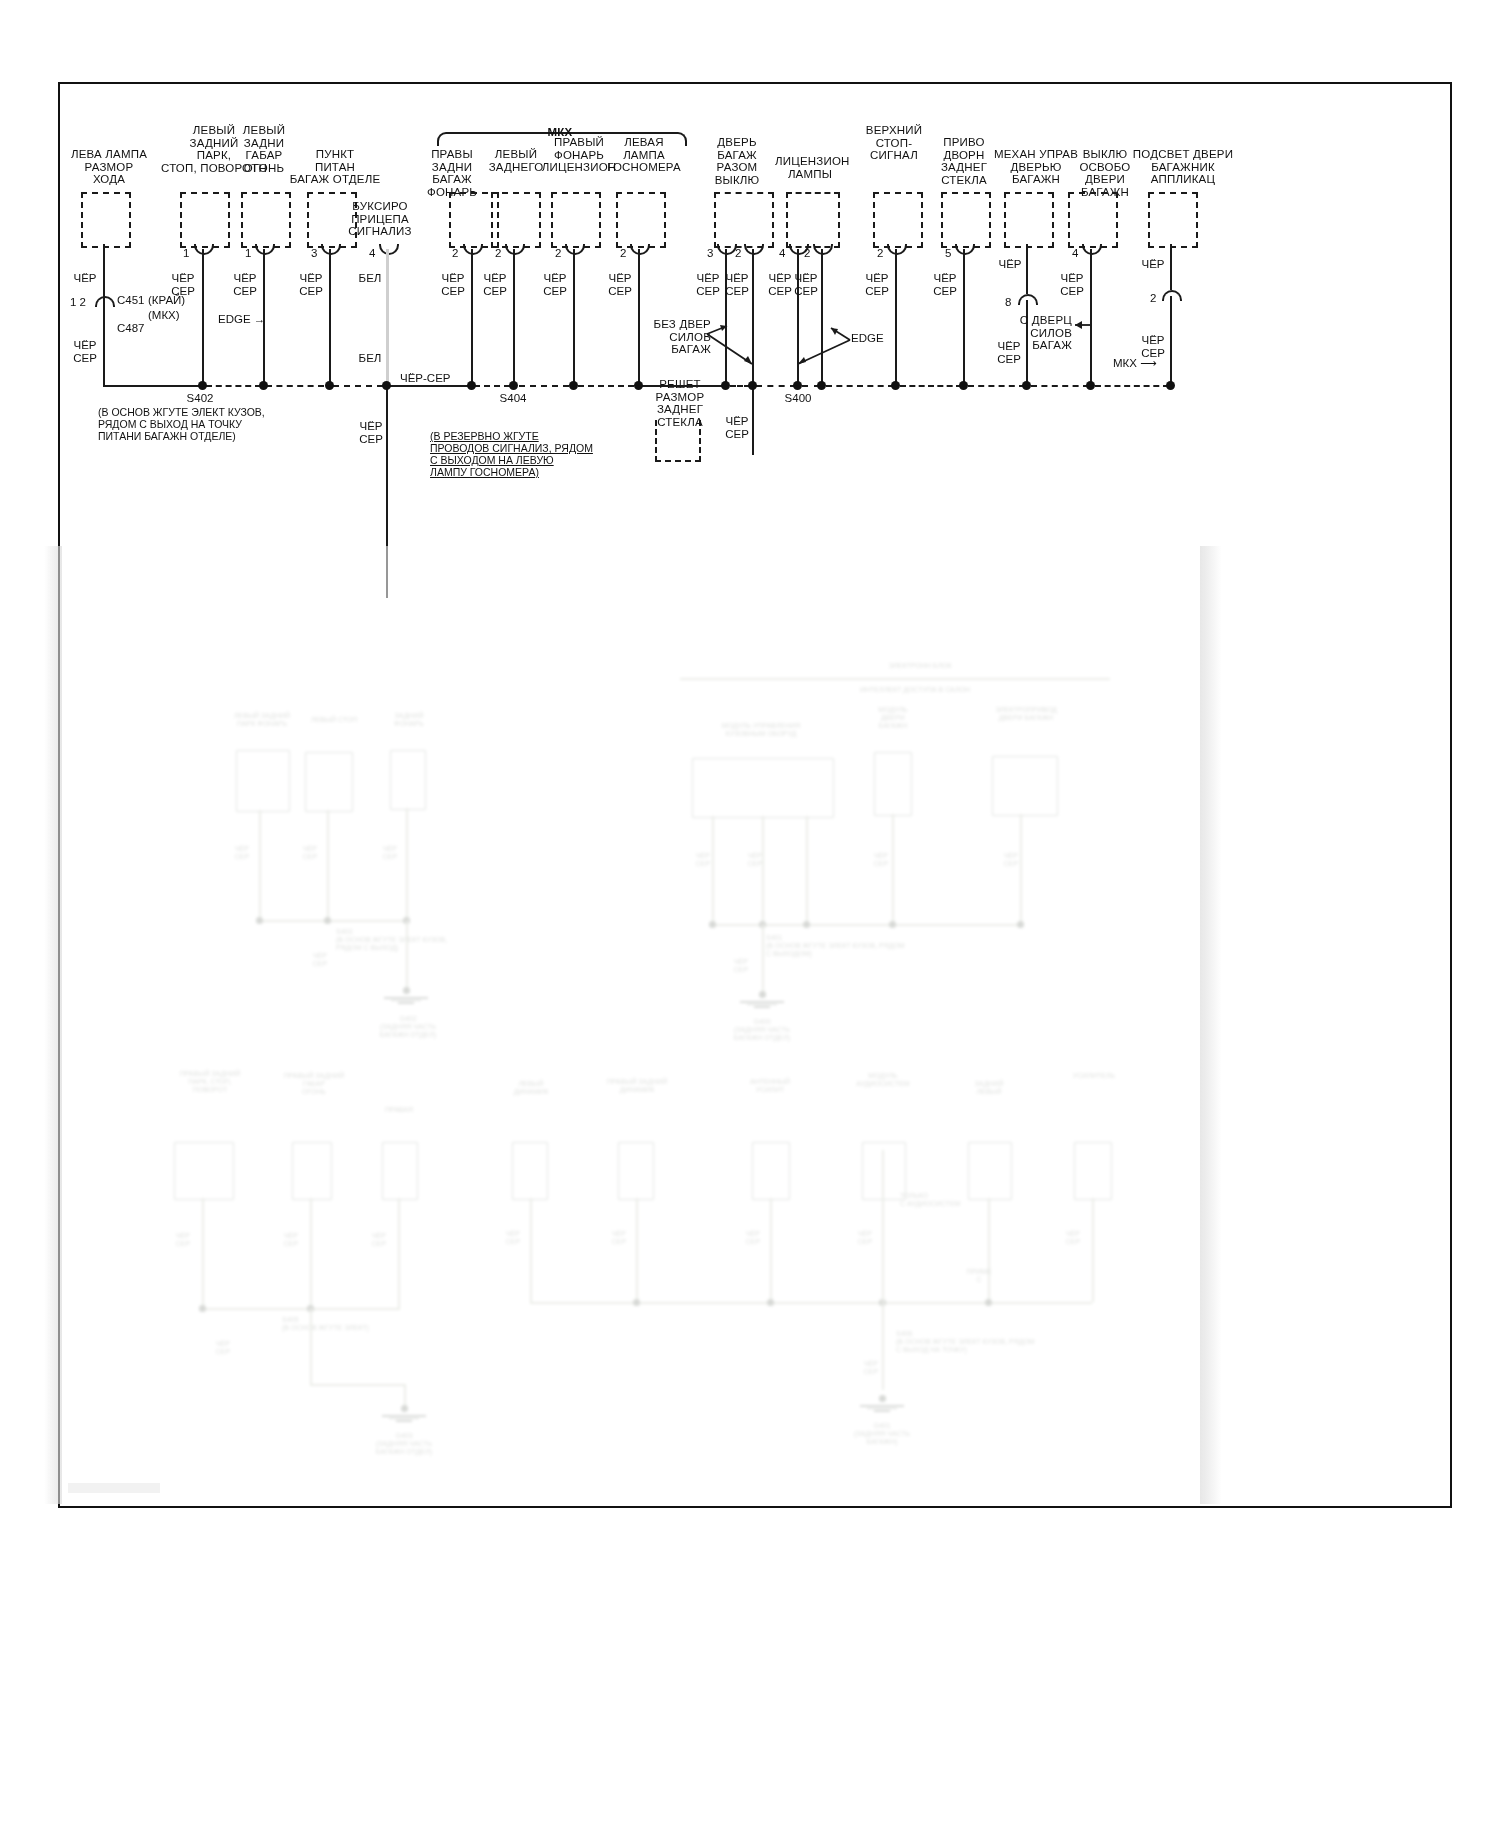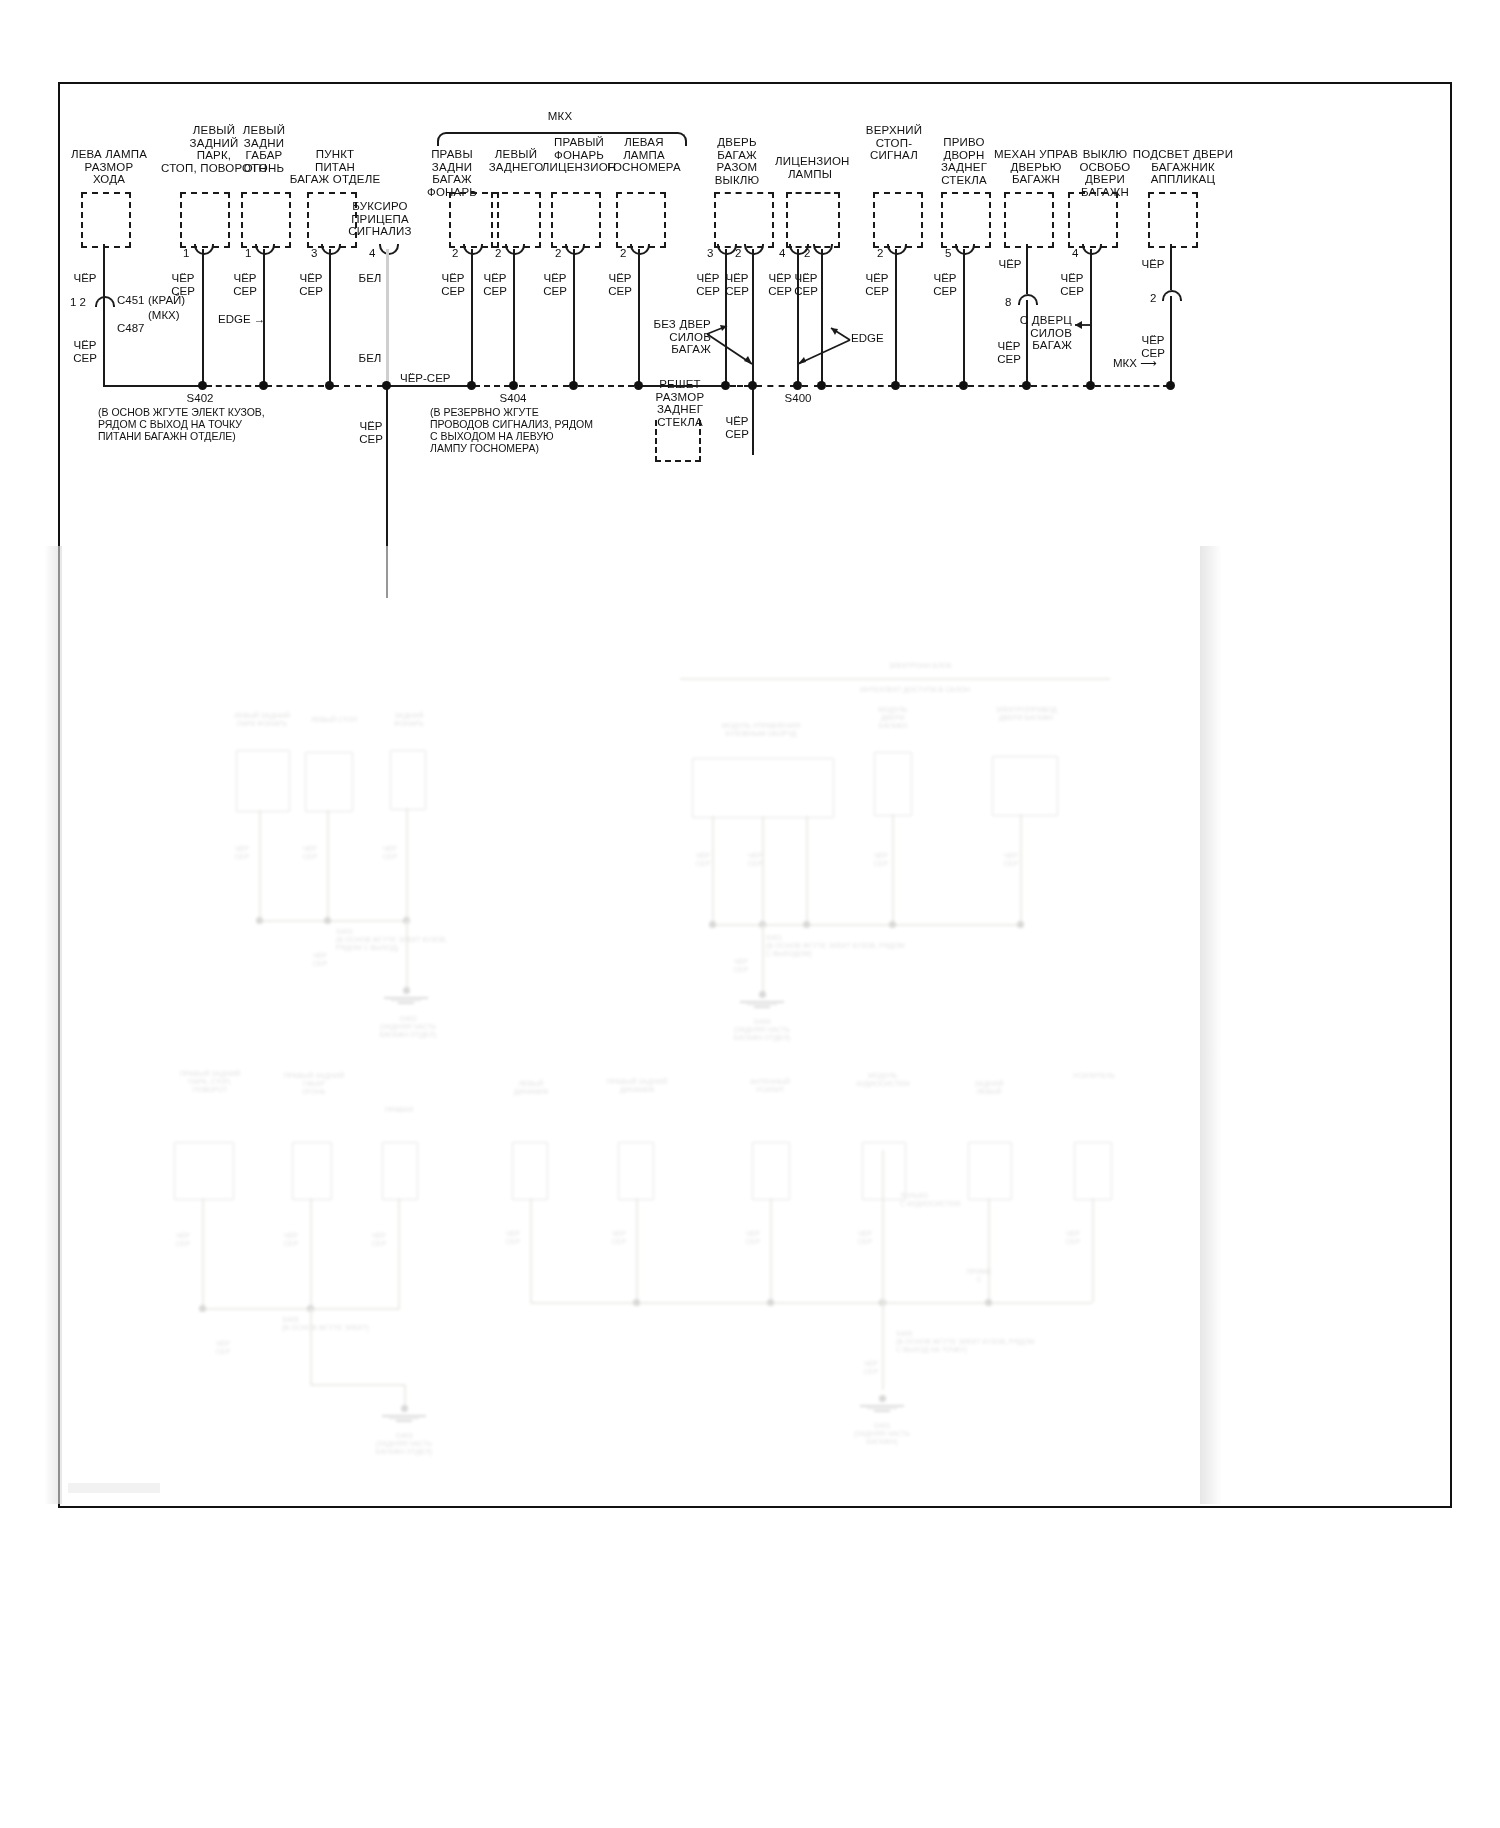--- a/index.html
+++ b/index.html
@@ -259,21 +259,21 @@
 
   <div class="fade-wash"></div>
   <div class="edge-shadow-l"></div>
   <div class="edge-shadow-r"></div>
 
   <div class="sharp-band"></div>
 
   <div style="position:absolute;left:0;top:0;width:1500px;height:560px;z-index:10;">
 
     <div class="bracket" style="left:437px;top:132px;width:246px;"></div>
-    <div class="lbl" style="left:510px;top:110px;width:100px;font-weight:400;">МКХ</div>
+    <div class="lbl" style="left:510px;top:126px;width:100px;font-weight:700;">МКХ</div>
 
     <div class="lbl" style="left:60px;top:148px;width:98px;">ЛЕВА ЛАМПА
 РАЗМОР
 ХОДА</div>
     <div class="conn" style="left:81px;top:192px;width:46px;height:52px;"></div>
     <div class="wire" style="left:103px;top:244px;height:143px;"></div>
     <div class="wcol" style="left:70px;top:272px;width:30px;">ЧЁР</div>
 
     <div class="arc-up" style="left:95px;top:296px;"></div>
     <div class="pin" style="left:70px;top:296px;">1 2</div>
@@ -526,21 +526,21 @@
     <div class="dot" style="left:1022px;top:381px;"></div>
     <div class="dot" style="left:1086px;top:381px;"></div>
     <div class="dot" style="left:1166px;top:381px;"></div>
 
     <div class="splice-id" style="left:168px;top:392px;width:64px;">S402</div>
     <div class="caption ctr" style="left:98px;top:406px;width:208px;">(В ОСНОВ ЖГУТЕ ЭЛЕКТ КУЗОВ,
 РЯДОМ С ВЫХОД НА ТОЧКУ
 ПИТАНИ БАГАЖН ОТДЕЛЕ)</div>
 
     <div class="splice-id" style="left:481px;top:392px;width:64px;">S404</div>
-    <div class="caption ctr" style="left:430px;top:406px;width:168px;">(В РЕЗЕРВНО ЖГУТЕ
+    <div class="caption ctr" style="left:430px;top:430px;width:168px;text-decoration:underline;">(В РЕЗЕРВНО ЖГУТЕ
 ПРОВОДОВ СИГНАЛИЗ, РЯДОМ
 С ВЫХОДОМ НА ЛЕВУЮ
 ЛАМПУ ГОСНОМЕРА)</div>
 
     <div class="splice-id" style="left:766px;top:392px;width:64px;">S400</div>
 
   </div>
 
   <div class="corner-tab"></div>
 

